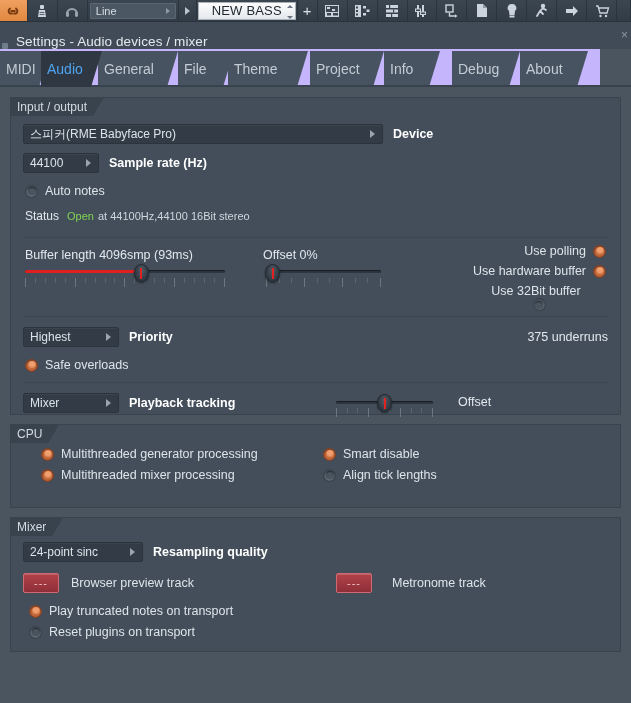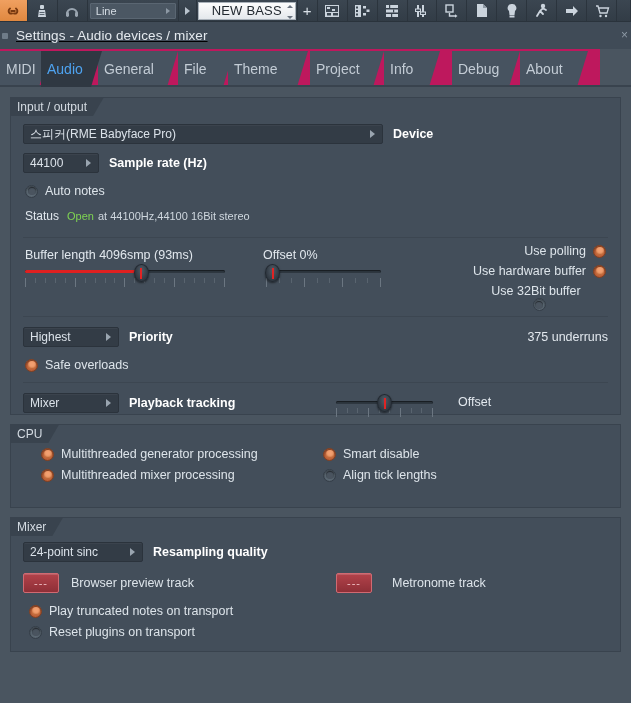--- a/index.html
+++ b/index.html
@@ -71,39 +71,39 @@
   .tb-plus {
     width: 20px; color: #d9e0e7; font-size: 15px; font-weight: 300;
   }
   .tb-edge { width: 14px; color:#7e8a96; font-size:9px; }
 
   
   .titlebar {
     position: absolute; top: 22px; left: 0;
     width: 631px; height: 27px;
     background: #404b57;
-    display: flex; align-items: center; text-decoration: underline;
+    display: flex; align-items: flex-end;
   }
   .title-dot {
     width: 6px; height: 6px; margin-left: 2px; margin-right: 8px;
     background: #6f7c89; border-radius: 1px;
   }
   .title-text {
     color: #e4e9ee; font-size: 13.5px; letter-spacing: .1px;
   }
   .title-x {
     position: absolute; right: 3px; top: 6px;
     color: #8d99a5; font-size: 12px;
   }
 
   
   .tabstrip {
     position: absolute; top: 49px; left: 0;
     width: 600px; height: 38px;
-    background: #be185d;
+    background: #c4b5fd;
   }
   .tabstrip::after {
     content: ""; position: absolute; left: 0; bottom: 0;
     width: 631px; height: 2px; background: #39434e;
   }
   .tab {
     position: absolute; bottom: 0; height: 36px;
     display: flex; align-items: center;
     padding: 0 6px 0 6px;
     font-size: 14px; color: #c3ccd5;

